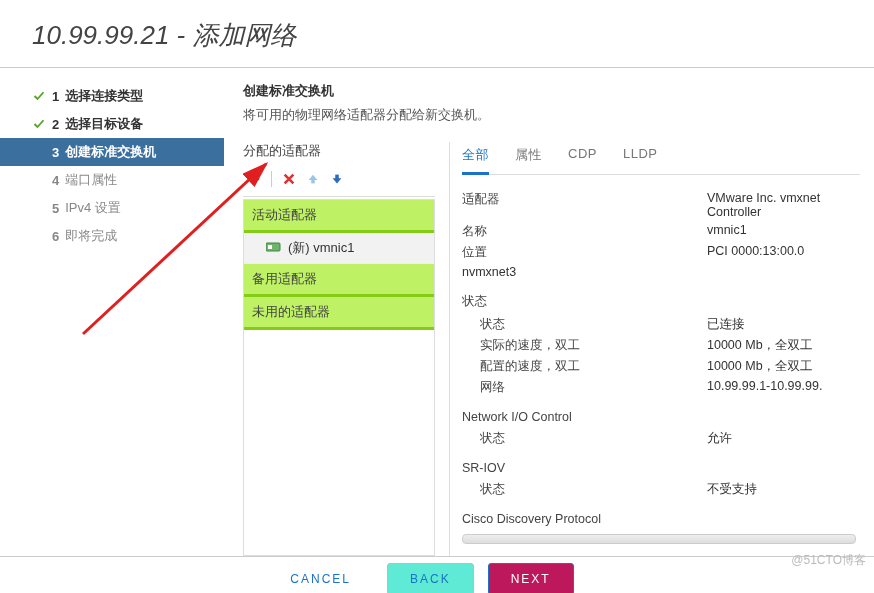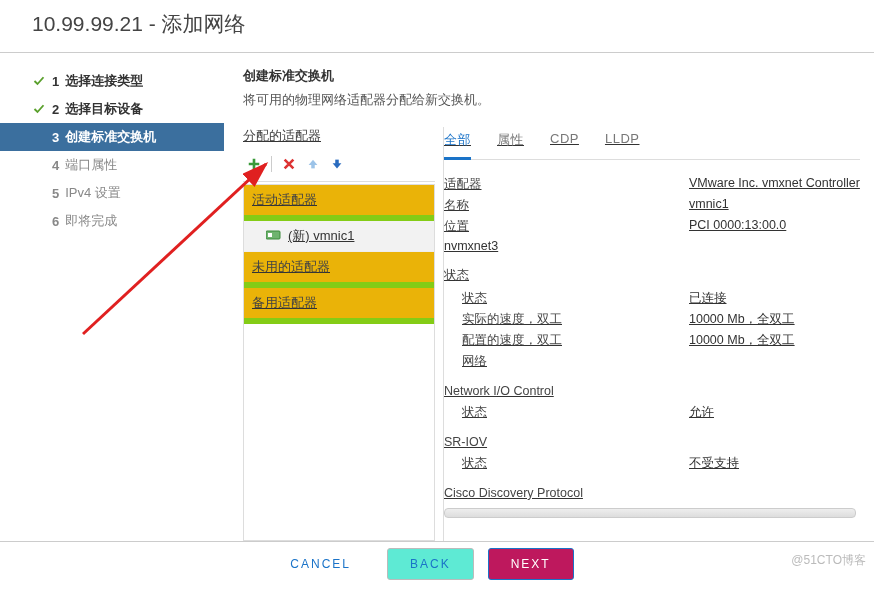--- a/index.html
+++ b/index.html
@@ -7,24 +7,25 @@
   font-family: Arial, "Microsoft YaHei", sans-serif;
   font-size: 13px;
   color: #333;
   background: #fff;
   width: 874px;
   height: 593px;
   overflow: hidden;
   position: relative;
 }
 .dialog-title {
-  font-size: 21px;
+  font-size: 26px;
   color: #444;
-  padding: 10px 0 14px 32px;
+  padding: 18px 0 14px 32px;
   border-bottom: 1px solid #ccc;
+  font-style: italic;
 }
 .content {
   display: flex;
   height: 488px;
 }
 .wizard-steps {
   width: 225px;
   padding-top: 14px;
   border-right: 1px solid transparent;
 }
@@ -44,32 +45,32 @@
 .check svg { width: 12px; height: 12px; }
 .step-num { font-weight: 600; }
 .main {
   flex: 1;
   padding: 14px 14px 0 18px;
   display: flex;
   flex-direction: column;
 }
 .heading { font-weight: 600; margin-bottom: 6px; }
 .subheading { color: #555; margin-bottom: 18px; }
-.panels { display: flex; flex: 1; gap: 8px; overflow: hidden; text-decoration: underline; }
+.panels { display: flex; flex: 1; gap: 14px; overflow: hidden; }
 .left-panel { width: 192px; display: flex; flex-direction: column; }
 .left-title { font-size: 13px; color: #444; margin-bottom: 8px; }
 .toolbar { display: flex; align-items: center; gap: 2px; border-bottom: 1px solid #ddd; padding-bottom: 6px; margin-bottom: 2px; }
 .tbtn { width: 22px; height: 22px; display: flex; align-items: center; justify-content: center; cursor: pointer; }
 .tbtn svg { width: 14px; height: 14px; }
 .sep { width:1px; height:16px; background:#ccc; margin:0 4px; }
 .adapter-list { border: 1px solid #ddd; flex: 1; overflow: auto; }
-.group-header { background: #eab308; padding: 6px 8px; border-bottom: 6px solid #84cc16; color: #444; }
+.group-header { background: #bef264; padding: 6px 8px; border-bottom: 3px solid #84cc16; color: #444; }
 .adapter-row { padding: 6px 8px 6px 22px; background: #f2f2f2; display: flex; align-items: center; gap: 6px; border-bottom: 1px solid #eee; cursor: pointer; }
 .nic-icon { width: 16px; height: 12px; }
-.right-panel { flex: 1; display: flex; flex-direction: column; border-left: 1px solid #ddd; overflow: hidden; }
+.right-panel { flex: 1; display: flex; flex-direction: column; border-left: 1px solid #ddd; padding-left: 12px; overflow: hidden; }
 .tabs { display: flex; gap: 26px; border-bottom: 1px solid #ddd; }
 .tab { padding: 4px 0 8px 0; color: #777; cursor: pointer; font-size: 13px; letter-spacing: .5px; }
 .tab.active { color: #1a73c8; border-bottom: 3px solid #1a73c8; margin-bottom: -1px; }
 .details { flex: 1; overflow: auto; padding-top: 14px; font-size: 12.5px; }
 .row { display: flex; padding: 2px 0; }
 .row .k { width: 245px; color: #444; }
 .row .v { flex: 1; color: #333; }
 .sec-title { font-weight: 400; color: #444; margin-top: 12px; margin-bottom: 4px; }
 .indent .k { padding-left: 18px; }
 .scrollbar-stub { height: 10px; background: linear-gradient(#eee,#ddd); border:1px solid #ccc; border-radius:4px; margin-top:8px; margin-right:4px; }
@@ -170,22 +171,22 @@
         </div>
         <div class="adapter-list">
           <div class="group-header">活动适配器</div>
           <div class="adapter-row">
             <span><svg class="nic-icon" viewBox="0 0 16 12">
                   <rect x="0" y="2" width="14" height="8" rx="1" fill="#6fb36f" stroke="#3a8a3a"></rect>
                   <rect x="2" y="4" width="4" height="4" fill="#fff"></rect>
                 </svg></span>
             <span>(新) vmnic1</span>
           </div>
+          <div class="group-header">备用适配器</div>
           <div class="group-header">未用的适配器</div>
-          <div class="group-header">备用适配器</div>
         </div>
       </div>
 
       <div class="right-panel">
         <div class="tabs">
           <div class="tab active">全部</div>
           <div class="tab">属性</div>
           <div class="tab">CDP</div>
           <div class="tab">LLDP</div>
         </div>
@@ -214,20 +215,21 @@
           <div class="row indent">
               <div class="k">实际的速度，双工</div>
               <div class="v">10000 Mb，全双工</div>
             </div>
           <div class="row indent">
               <div class="k">配置的速度，双工</div>
               <div class="v">10000 Mb，全双工</div>
             </div>
           <div class="row indent">
               <div class="k">网络</div>
+              <div class="v">10.99.99.1-10.99.99.</div>
             </div>
 
           <div class="sec-title">Network I/O Control</div>
           <div class="row indent">
               <div class="k">状态</div>
               <div class="v">允许</div>
             </div>
 
           <div class="sec-title">SR-IOV</div>
           <div class="row indent">

